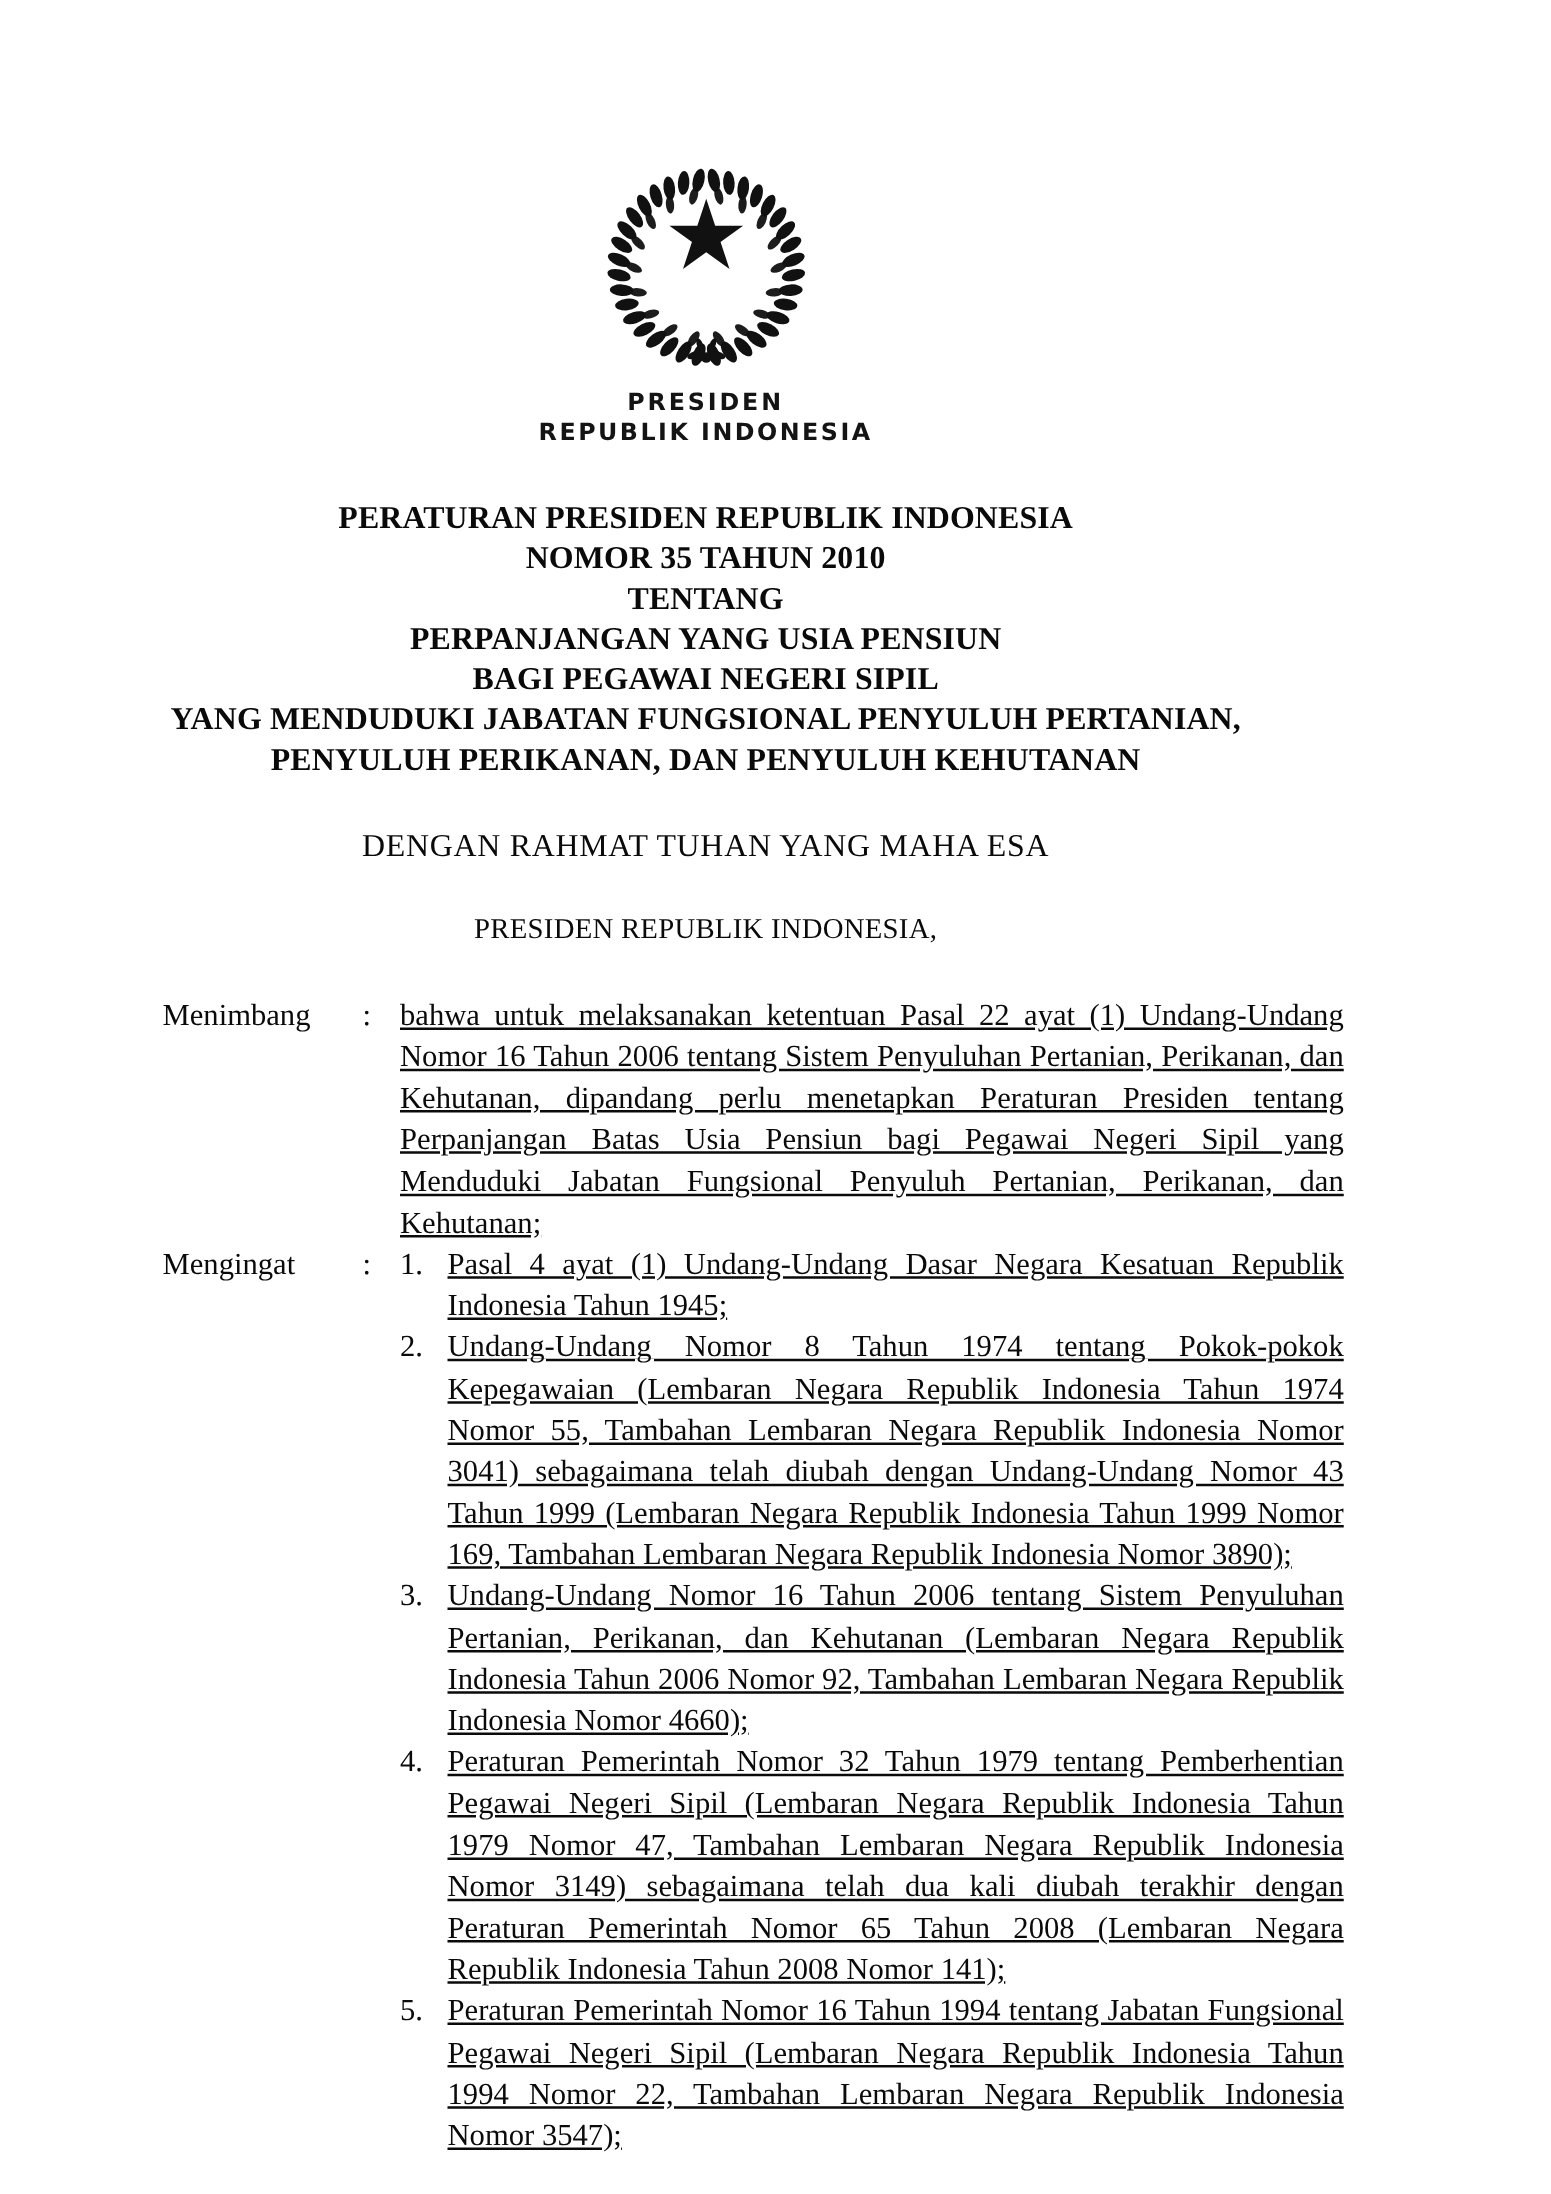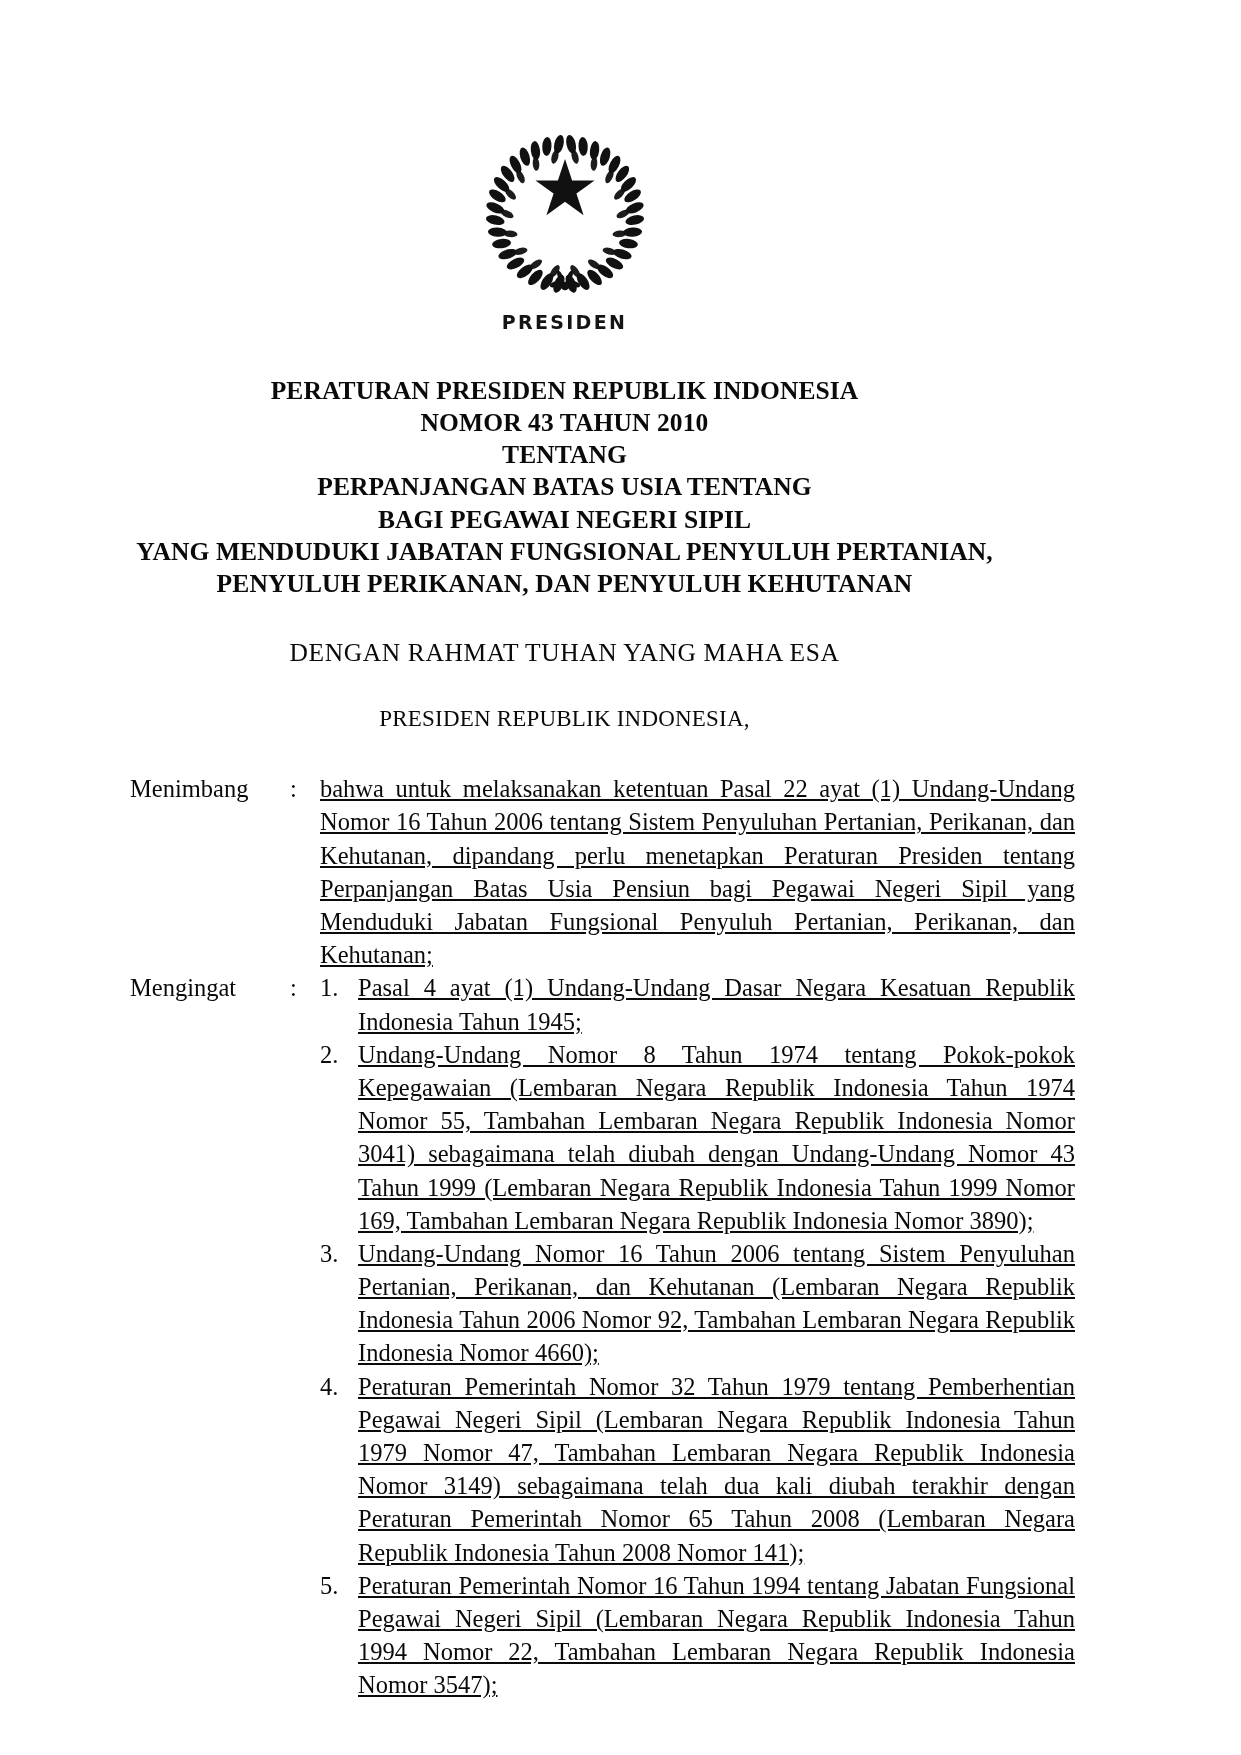--- a/index.html
+++ b/index.html
@@ -320,28 +320,29 @@
               </g>
             </g>
           </g>
 
           <polygon points="105,33 123.6,89.2 75.5,54.5 134.5,54.5 86.4,89.2"></polygon>
         </g>
       </svg>
     </span>
     <div class="emblem-caption">
       <div class="line1">PRESIDEN</div>
+      <div class="line2">REPUBLIK INDONESIA</div>
     </div>
   </div>
 
   <div class="title-block">
     <div class="tline">PERATURAN PRESIDEN REPUBLIK INDONESIA</div>
-    <div class="tline">NOMOR 43 TAHUN 2010</div>
+    <div class="tline">NOMOR 35 TAHUN 2010</div>
     <div class="tline">TENTANG</div>
-    <div class="tline">PERPANJANGAN BATAS USIA TENTANG</div>
+    <div class="tline">PERPANJANGAN YANG USIA PENSIUN</div>
     <div class="tline">BAGI PEGAWAI NEGERI SIPIL</div>
     <div class="tline">YANG MENDUDUKI JABATAN FUNGSIONAL PENYULUH PERTANIAN,</div>
     <div class="tline">PENYULUH PERIKANAN, DAN PENYULUH KEHUTANAN</div>
   </div>
 
   <div class="rahmat">DENGAN RAHMAT TUHAN YANG MAHA ESA</div>
   <div class="presiden-ri">PRESIDEN REPUBLIK INDONESIA,</div>
 
   <div class="body-block">
 

